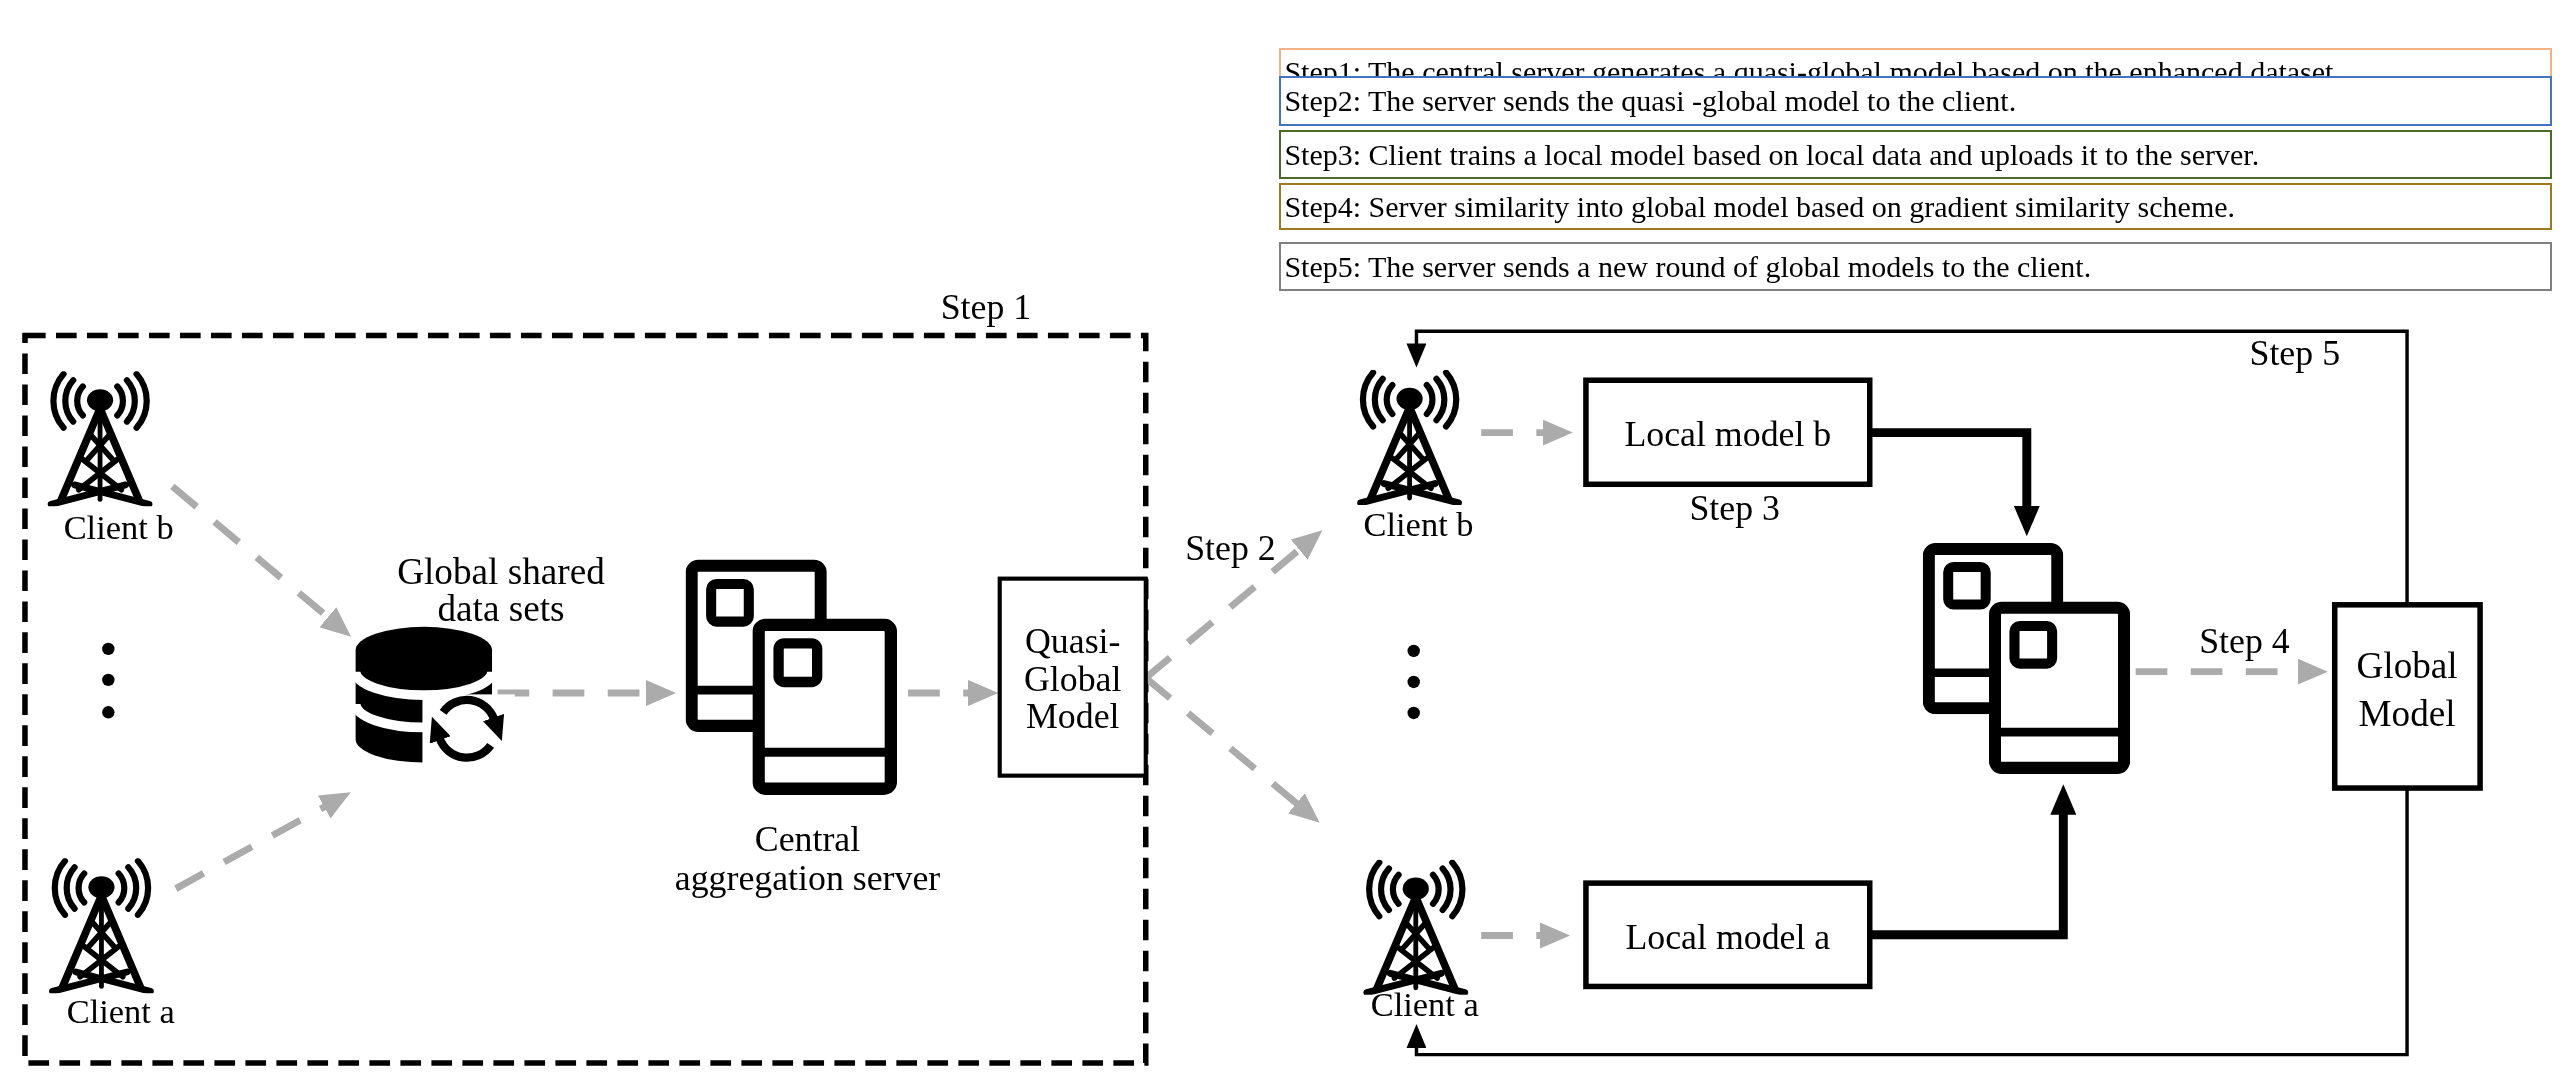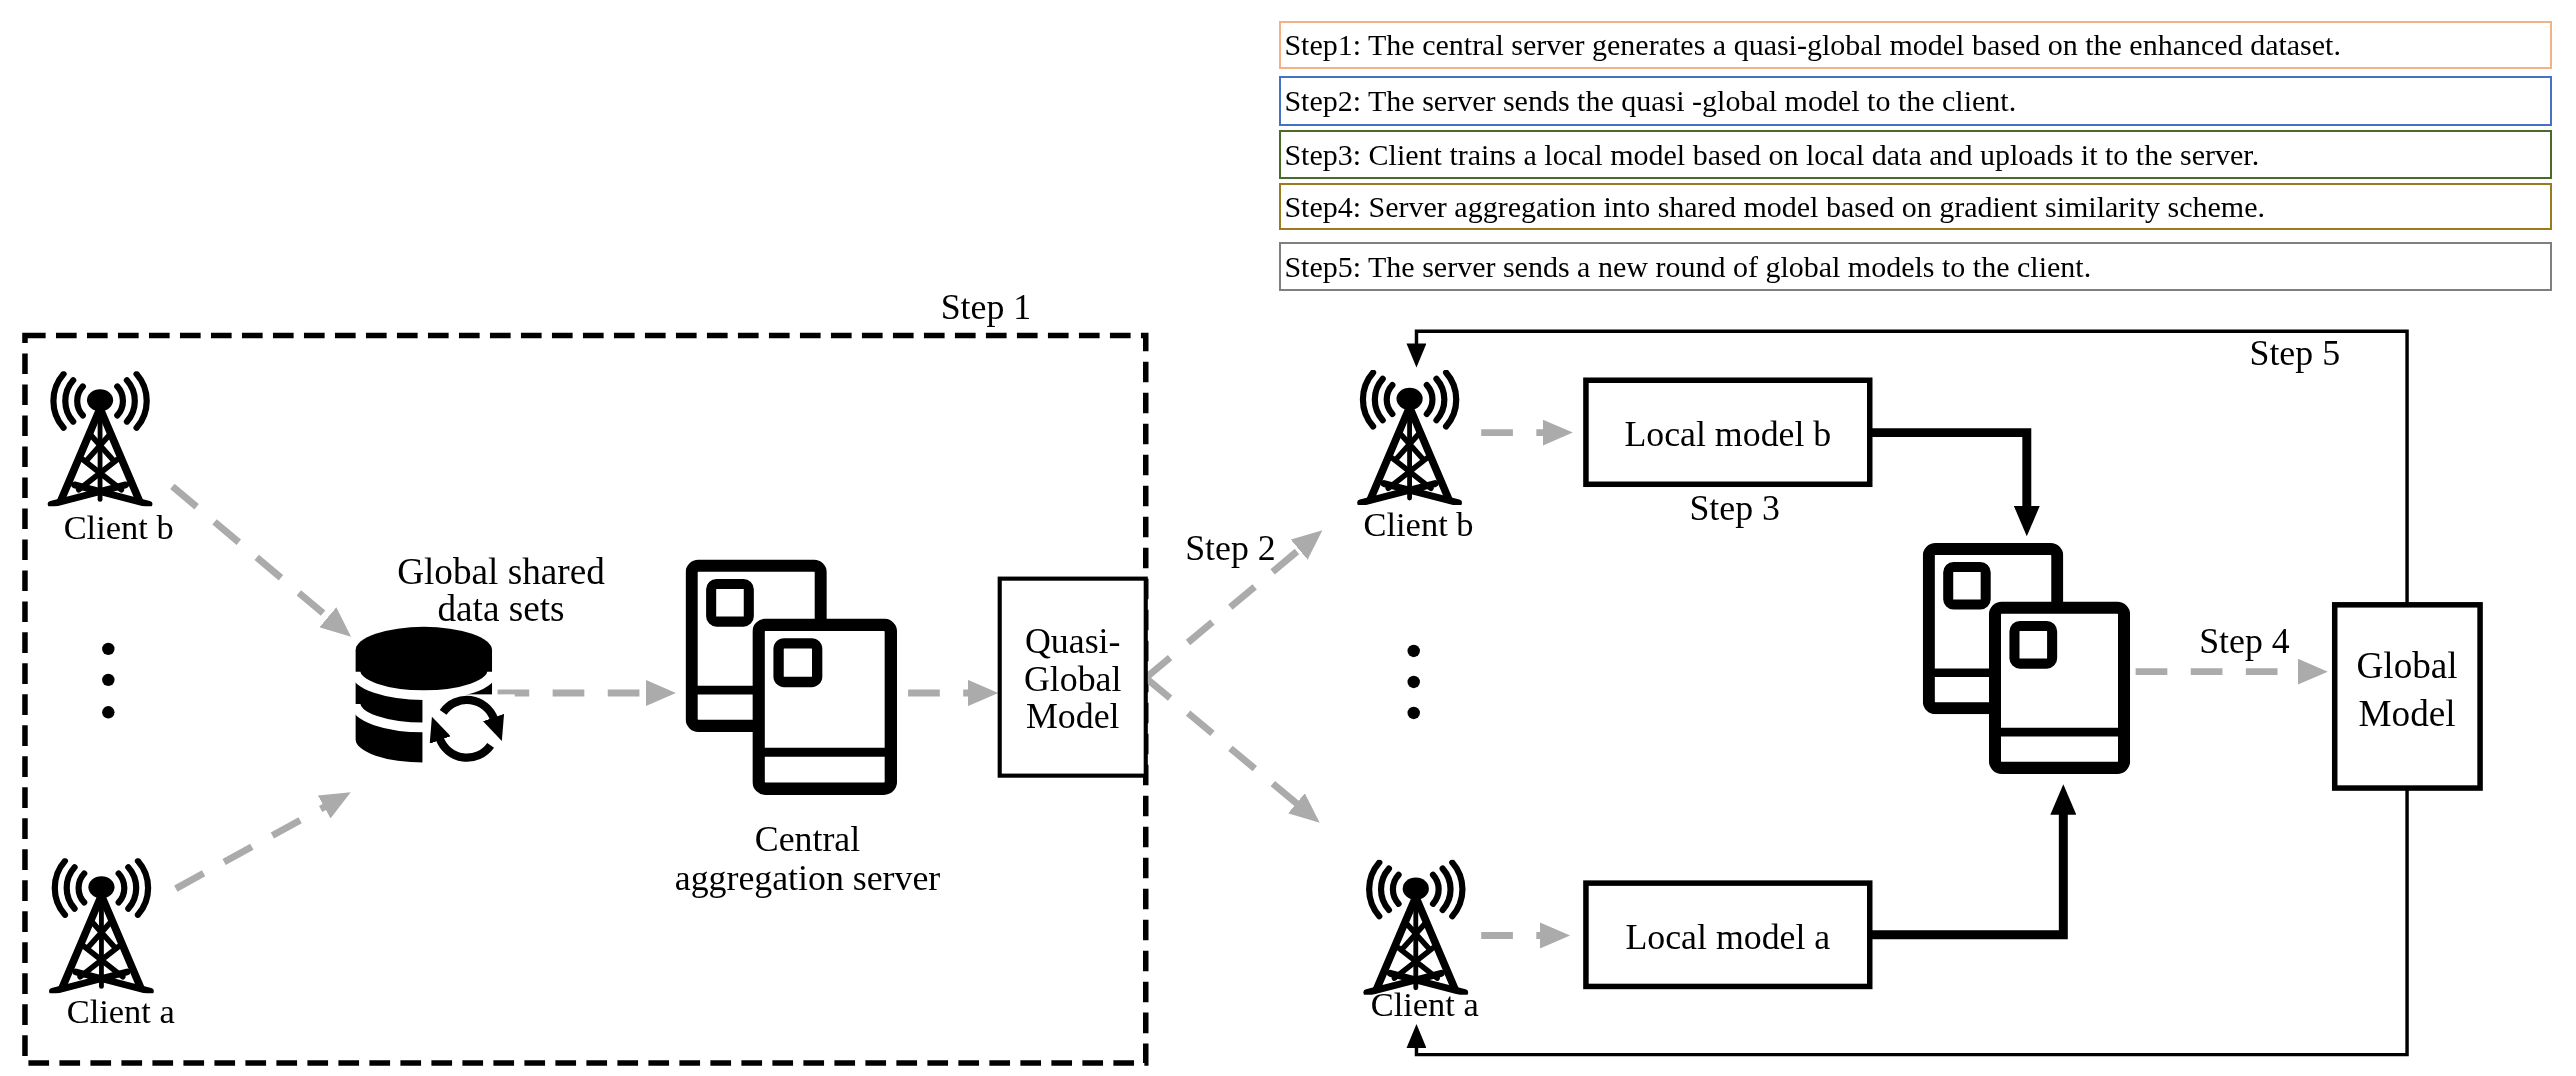--- a/index.html
+++ b/index.html
@@ -16,31 +16,31 @@
   .lb5{top:235px;height:49px;}
   svg.diagram{position:absolute;left:0;top:0;}
   text{font-family:"Liberation Serif", "DejaVu Serif", serif;fill:#000;}
 </style>
 </head>
 <body>
 
 <div class="stage">
 
   <div class="legend">
-    <div class="legend-box lb1" style="border-color: rgb(244, 177, 131);">
+    <div class="legend-box lb1" style="border-color: rgb(244, 177, 131); margin-top: 27px;">
       <span>Step1: The central server generates a quasi-global model based on the enhanced dataset.</span>
     </div>
     <div class="legend-box lb2" style="border-color: rgb(68, 114, 196);">
       <span>Step2: The server sends the quasi -global model to the client.</span>
     </div>
     <div class="legend-box lb3" style="border-color: rgb(74, 107, 40);">
       <span>Step3: Client trains a local model based on local data and uploads it to the server.</span>
     </div>
     <div class="legend-box lb4" style="border-color: rgb(156, 123, 30);">
-      <span>Step4: Server aggregation into shared model based on gradient similarity scheme.</span>
+      <span>Step4: Server similarity into global model based on gradient similarity scheme.</span>
     </div>
     <div class="legend-box lb5" style="border-color: rgb(127, 127, 127); margin-top: 7px;">
       <span>Step5: The server sends a new round of global models to the client.</span>
     </div>
   </div>
 
   <svg class="diagram" width="2576" height="1076" viewBox="0 0 3739 1562">
     <defs>
       <marker id="ah-gray" markerUnits="strokeWidth" markerWidth="4.6" markerHeight="3.8" refX="0.3" refY="1.9" orient="auto">
         <path d="M0,0 L4.4,1.9 L0,3.8 Z" fill="#ababab"></path>

